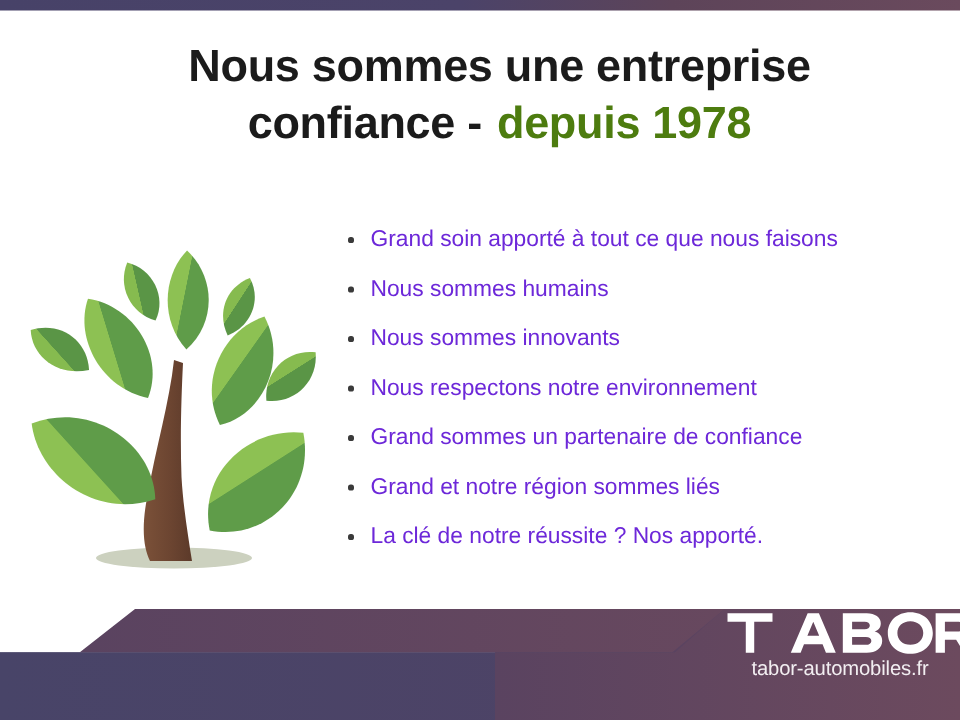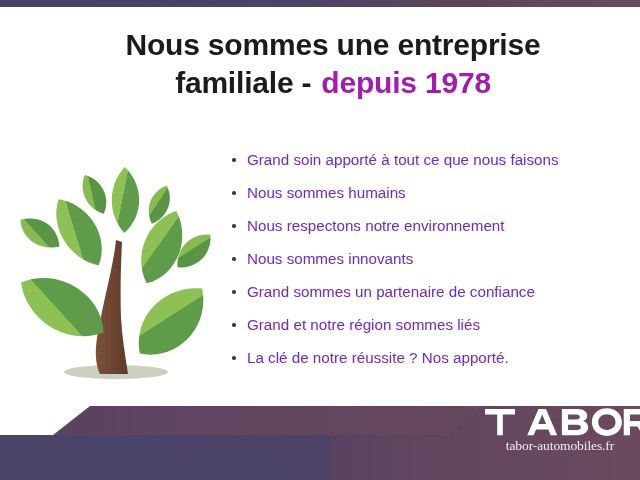--- a/index.html
+++ b/index.html
@@ -35,21 +35,21 @@
     padding-left: 13px;
   }
   .heading-line {
     display: block;
     font-size: 30px;
     font-weight: bold;
     color: #1b1b1b;
     white-space: nowrap;
   }
   .heading-line .accent {
-    color: #a21caf;
+    color: #4d7c0f;
   }
   .heading-line .gap {
     display: inline-block;
     width: 10px;
   }
 
   
   .bullets {
     position: absolute;
     left: 230px;
@@ -93,21 +93,20 @@
     left: 0; top: 395px;
     width: 640px; height: 85px;
   }
   .footer-logo {
     position: absolute;
     left: 480px;
     top: 12px;
     width: 160px;
     text-align: center;
     pointer-events: none;
-    font-family: Liberation Serif, serif;
   }
   .logo-word {
     display: block;
     height: 30px;
   }
   .logo-tagline {
     display: block;
     margin-top: 1px;
     font-size: 13.5px;
     color: #f2eef1;
@@ -116,21 +115,21 @@
 </style>
 </head>
 <body>
 
 <div id="slide">
 
   <div class="top-bar"></div>
 
   <div class="heading">
     <span class="heading-line">Nous sommes une entreprise</span>
-    <span class="heading-line"><span>familiale -</span><span class="gap"></span><span class="accent">depuis 1978</span></span>
+    <span class="heading-line"><span>confiance -</span><span class="gap"></span><span class="accent">depuis 1978</span></span>
   </div>
 
   <div class="tree">
     <svg viewBox="0 0 215 240" width="215" height="240">
       <defs>
         <linearGradient id="lg" x1="0" y1="0" x2="1" y2="0.35">
           <stop offset="0%" stop-color="#8dc153"></stop>
           <stop offset="49.5%" stop-color="#8dc153"></stop>
           <stop offset="50.5%" stop-color="#5f9c49"></stop>
           <stop offset="100%" stop-color="#5f9c49"></stop>
@@ -180,25 +179,25 @@
     <li class="bullet">
       <span class="dot"></span>
       <span>Grand soin apporté à tout ce que nous faisons</span>
     </li>
     <li class="bullet">
       <span class="dot"></span>
       <span>Nous sommes humains</span>
     </li>
     <li class="bullet">
       <span class="dot"></span>
+      <span>Nous sommes innovants</span>
+    </li>
+    <li class="bullet">
+      <span class="dot"></span>
       <span>Nous respectons notre environnement</span>
-    </li>
-    <li class="bullet">
-      <span class="dot"></span>
-      <span>Nous sommes innovants</span>
     </li>
     <li class="bullet">
       <span class="dot"></span>
       <span>Grand sommes un partenaire de confiance</span>
     </li>
     <li class="bullet">
       <span class="dot"></span>
       <span>Grand et notre région sommes liés</span>
     </li>
     <li class="bullet">

